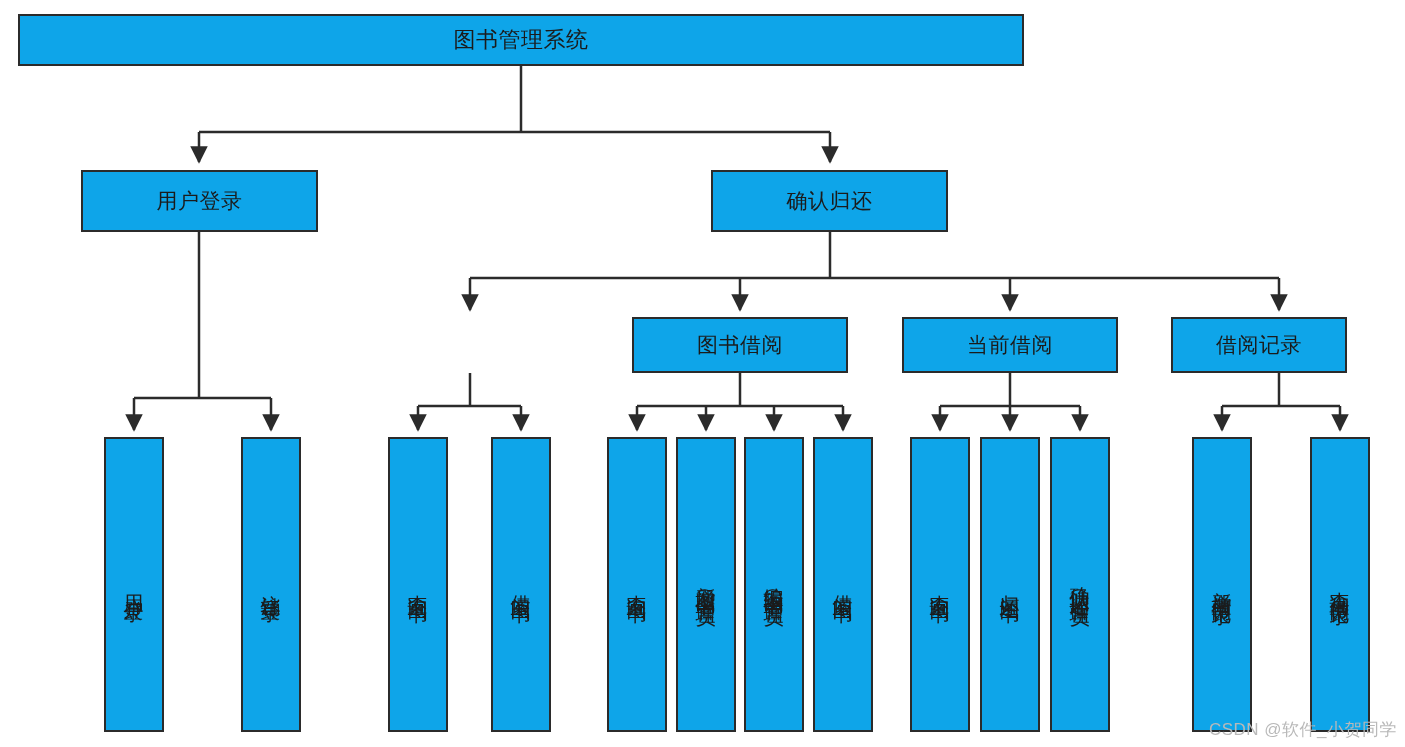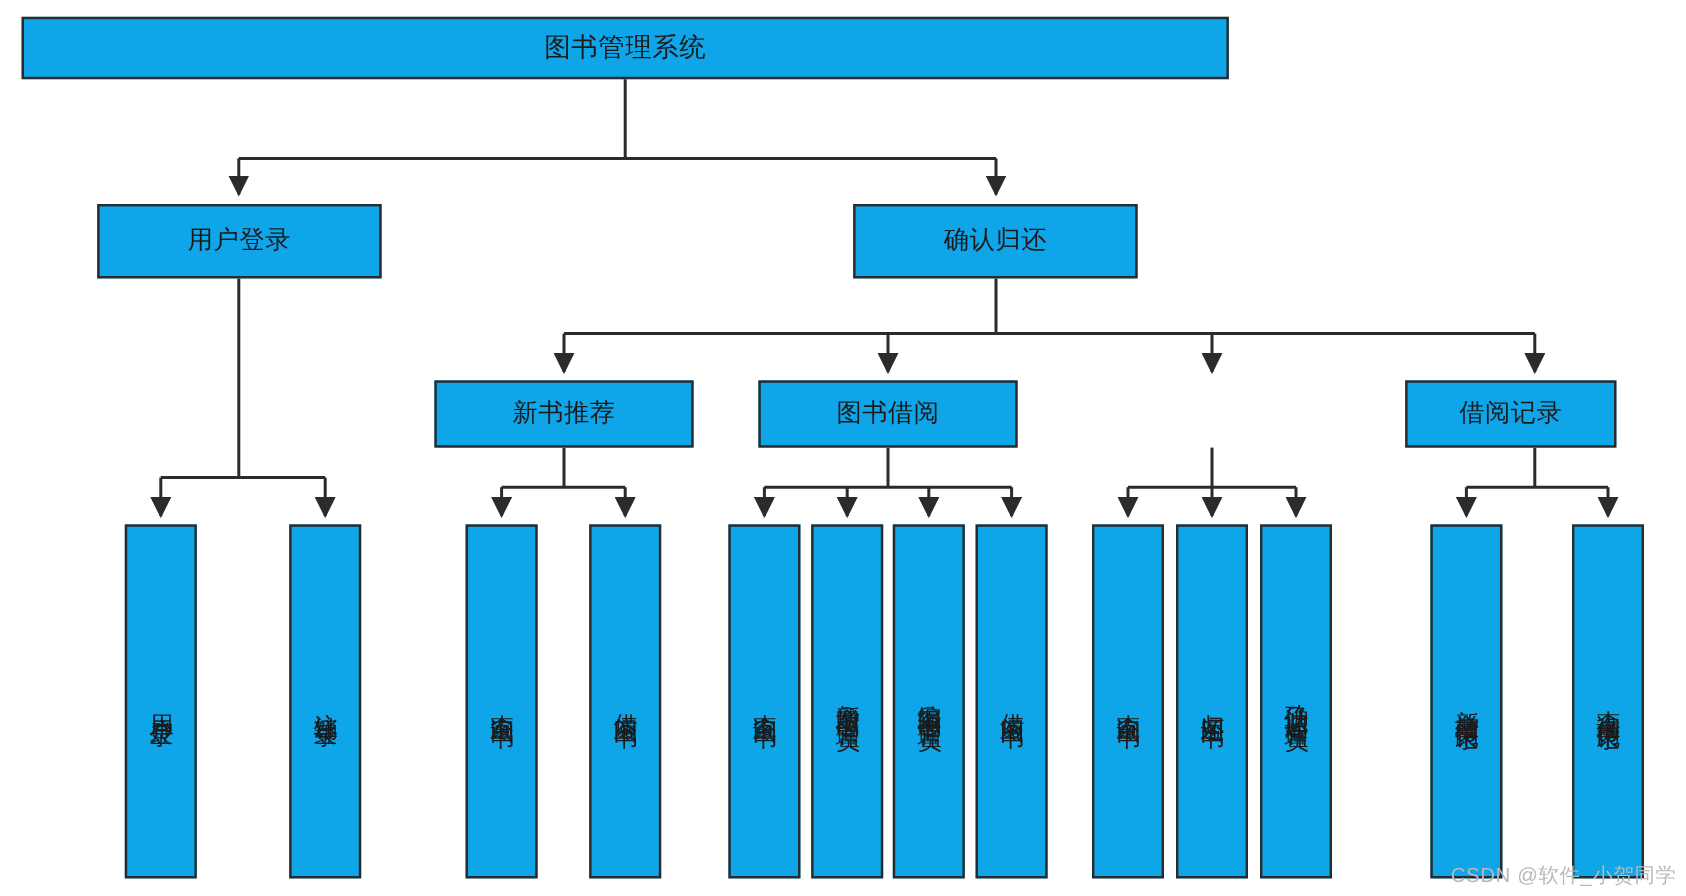--- a/index.html
+++ b/index.html
@@ -138,26 +138,26 @@
     <span class="label">图书管理系统</span>
   </div>
 
   <div class="node" style="left:81px; top:170px; width:237px; height:62px;">
     <span class="label">用户登录</span>
   </div>
   <div class="node" style="left:711px; top:170px; width:237px; height:62px;">
     <span class="label">确认归还</span>
   </div>
 
-  <div class="node" style="left:362px; top:317px; width:216px; height:56px;">
-    <span class="label">新书推荐</span>
-  </div>
   <div class="node" style="left:632px; top:317px; width:216px; height:56px;align-items:center;">
     <span class="label">图书借阅</span>
   </div>
+  <div class="node" style="left:902px; top:317px; width:216px; height:56px;">
+    <span class="label">当前借阅</span>
+  </div>
   <div class="node" style="left:1171px; top:317px; width:176px; height:56px;">
     <span class="label">借阅记录</span>
   </div>
 
   <div class="node leaf" style="left:104px; top:437px; width:60px; height:295px;">
     <span class="label">用户登录</span>
   </div>
   <div class="node leaf" style="left:241px; top:437px; width:60px; height:295px;">
     <span class="label">注销登录</span>
   </div>

